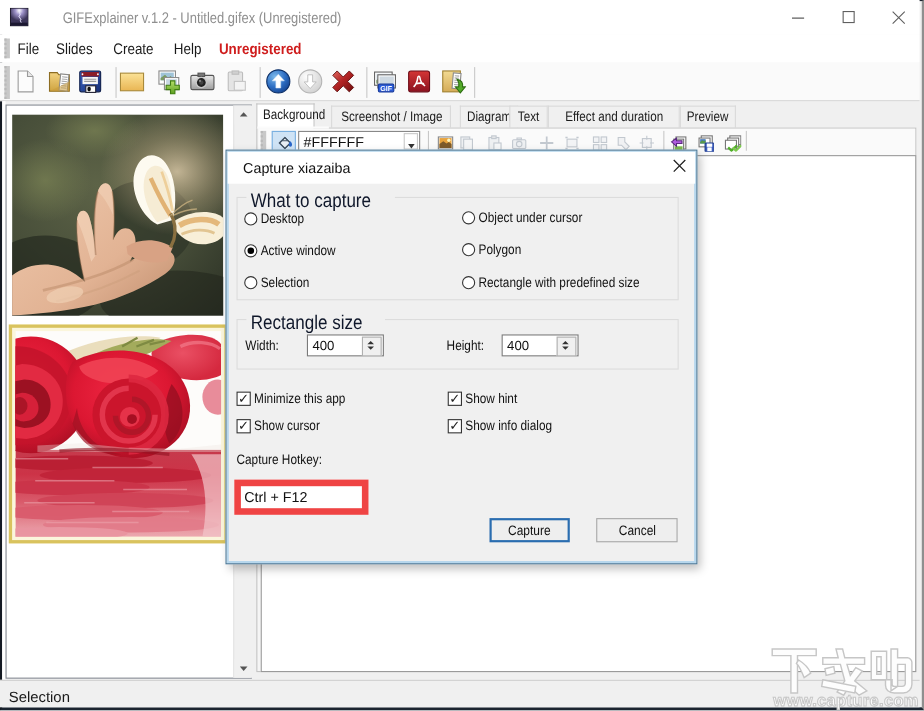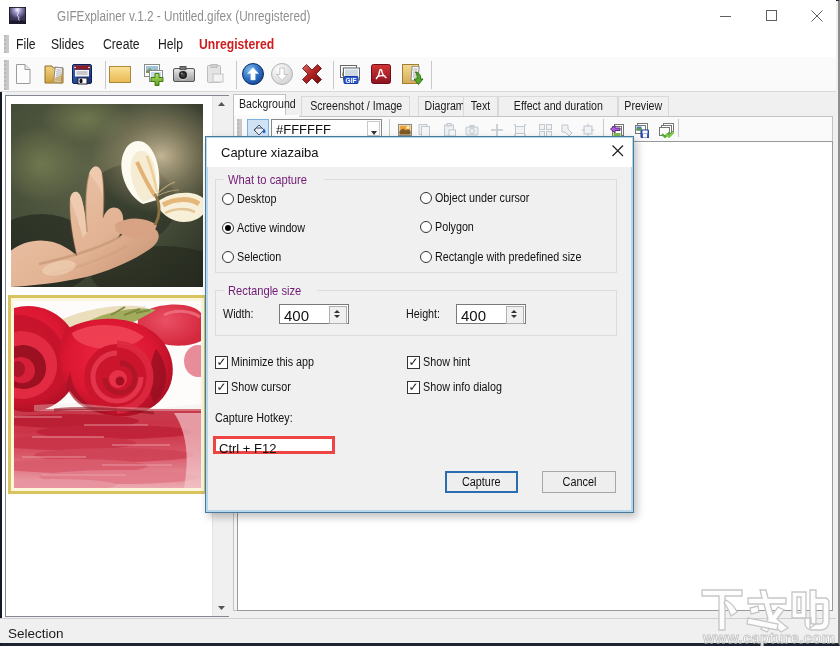--- a/index.html
+++ b/index.html
@@ -26,27 +26,27 @@
   .tab>span{display:inline-block;transform:scaleX(.85);transform-origin:50% 50%;}
   .tabpanel{left:233px;top:116px;width:600px;height:495px;background:#f5f5f5;border:1px solid #c3c3c3;box-sizing:border-box;}
   .ttool{left:1px;top:0px;width:597px;height:25px;background:#fafafa;border-bottom:1px solid #e0e0e0;}
   .canvasarea{left:3px;top:24px;width:596px;height:470px;background:#ffffff;border:1px solid #9a9a9a;box-sizing:border-box;}
   
   .statusbar{left:0px;top:618px;width:836px;height:25px;background:#f0f0f0;border-top:1px solid #d0d0d0;box-sizing:border-box;}
   .statustext{left:8px;top:7px;font-size:13.5px;color:#1a1a1a;}
   
   .dialog{left:205px;top:136px;width:429px;height:377px;background:#f0f0f0;border:1px solid #4a7a9b;box-shadow:0 0 0 2px rgba(176,212,236,.9) inset, 3px 4px 8px rgba(0,0,0,.25);box-sizing:border-box;}
   .group{border:1px solid #dcdcdc;box-sizing:border-box;}
-  .glabel{position:absolute;left:8px;top:-8px;background:#f0f0f0;padding:0 4px;font-size:13px;color:#701a75;}.glabel>span{display:inline-block;transform:scaleX(.86);transform-origin:0 0;white-space:nowrap;}
+  .glabel{position:absolute;left:8px;top:-8px;background:#f0f0f0;padding:0 4px;font-size:18px;color:#0f172a;}.glabel>span{display:inline-block;transform:scaleX(.86);transform-origin:0 0;white-space:nowrap;}
   .radio{width:12px;height:12px;border:1px solid #333;border-radius:50%;background:#fff;box-sizing:border-box;}
   .radio.sel::after{content:"";position:absolute;left:2px;top:2px;width:6px;height:6px;background:#000;border-radius:50%;}
   .rlabel{font-size:12.5px;color:#111;transform:scaleX(.86);transform-origin:0 0;white-space:nowrap;}
   .check{width:13px;height:13px;border:1px solid #333;background:#fff;box-sizing:border-box;font-size:12px;line-height:11px;text-align:center;color:#222;}
   .spin{width:70px;height:20px;background:#fff;border:1px solid #7a7a7a;box-sizing:border-box;}
-  .spinval{position:absolute;left:4px;top:2px;font-size:15px;color:#111;}
+  .spinval{position:absolute;left:4px;top:2px;font-size:12px;color:#111;}
   .spinner{position:absolute;right:1px;top:1px;width:16px;height:16px;background:#f0f0f0;border:1px solid #b0b0b0;}
   .btn{font-size:12.5px;color:#111;text-align:center;background:#eeeeee;box-sizing:border-box;}.cx{display:inline-block;transform:scaleX(.87);transform-origin:50% 50%;}
 </style>
 </head>
 <body>
 <div class="win"></div>
 
 <div class="abs titlebar"></div>
 <svg class="abs appicon" viewBox="0 0 20 20">
   <rect x="0" y="0" width="20" height="20" fill="#15141c"></rect>
@@ -532,17 +532,17 @@
     <div class="abs check" style="left:215px;top:356px;">✓</div>
     <div class="abs rlabel" style="left:231px;top:355px;">Minimize this app</div>
     <div class="abs check" style="left:215px;top:381px;">✓</div>
     <div class="abs rlabel" style="left:231px;top:380px;">Show cursor</div>
     <div class="abs check" style="left:407px;top:356px;">✓</div>
     <div class="abs rlabel" style="left:423px;top:355px;">Show hint</div>
     <div class="abs check" style="left:407px;top:381px;">✓</div>
     <div class="abs rlabel" style="left:423px;top:380px;">Show info dialog</div>
   </div>
 <div class="abs rlabel" style="left:215px;top:411px;">Capture Hotkey:</div>
-<div class="abs" style="left:213px;top:436px;width:122px;height:18px;background:#fff;border:3px solid #ef4444;box-sizing:border-box;">
+<div class="abs" style="left:213px;top:436px;width:122px;height:32px;background:#fff;border:6px solid #ef4444;box-sizing:border-box;">
   <div class="abs" style="left:3px;top:2px;font-size:13px;color:#111;">Ctrl + F12</div>
 </div>
 <div class="abs btn" style="left:445px;top:471px;width:73px;height:22px;border:2px solid #2a6db0;line-height:19px;"><span class="cx">Capture</span></div>
 <div class="abs btn" style="left:542px;top:471px;width:74px;height:22px;border:1px solid #a7a7a7;line-height:20px;"><span class="cx">Cancel</span></div>
 
 </body></html>

